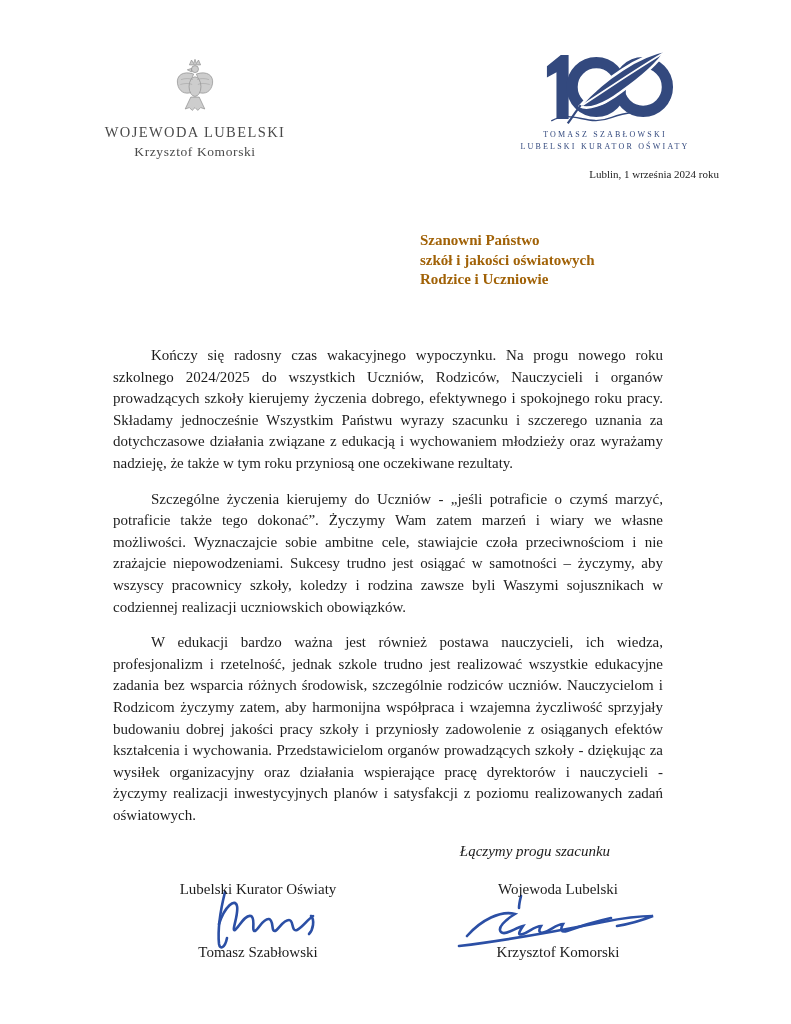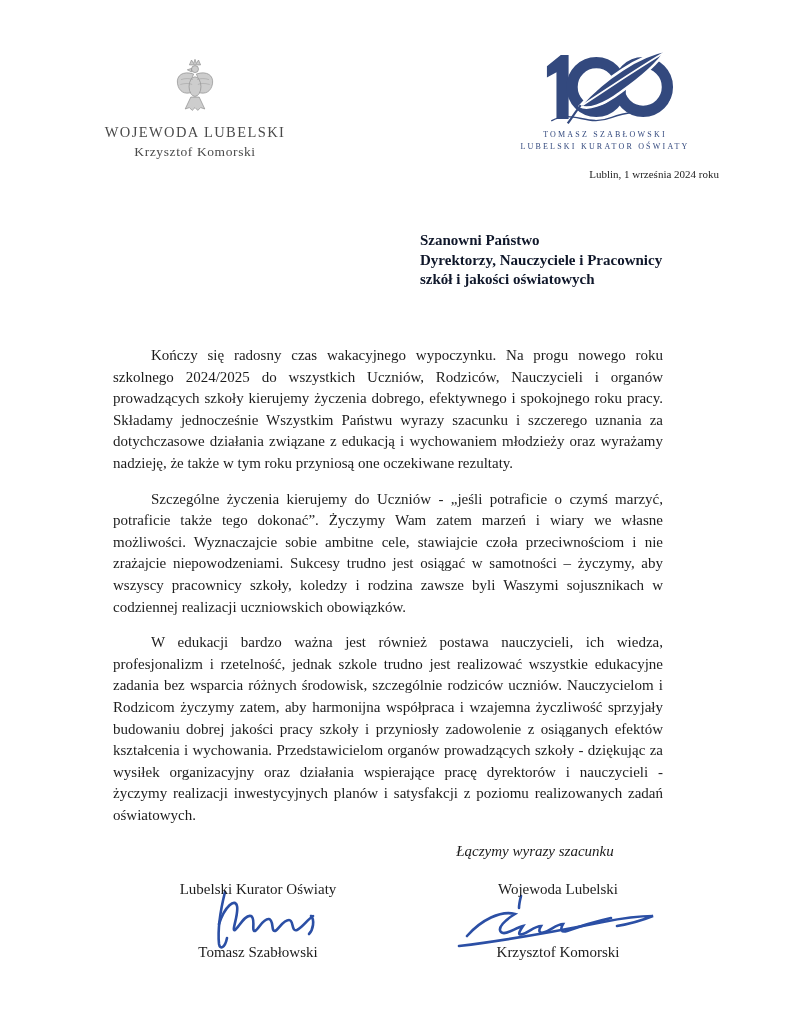--- a/index.html
+++ b/index.html
@@ -142,33 +142,33 @@
       <path d="M147,6 C112,27 80,49 54,66" stroke="#ffffff" stroke-width="2" fill="none"></path>
       <path d="M52,66 C46,74 42,80 37,87" stroke="#33497e" stroke-width="2.5" fill="none"></path>
       <path d="M18,84 C45,70 58,92 88,80 C112,70 134,78 154,60" stroke="#33497e" stroke-width="1.6" fill="none"></path>
     </svg>
     <div class="cap1">TOMASZ SZABŁOWSKI</div>
     <div class="cap2">LUBELSKI KURATOR OŚWIATY</div>
   </div>
 
   <div class="dateline">Lublin, 1 września 2024 roku</div>
 
-  <div class="addressee" style="color:#0f172a">
+  <div class="addressee" style="color:#a16207">
     <div>Szanowni Państwo</div>
-    <div>Dyrektorzy, Nauczyciele i Pracownicy</div>
     <div>szkół i jakości oświatowych</div>
+    <div>Rodzice i Uczniowie</div>
   </div>
 
   <div class="letter-body">
     <p>Kończy się radosny czas wakacyjnego wypoczynku. Na progu nowego roku szkolnego 2024/2025 do wszystkich Uczniów, Rodziców, Nauczycieli i organów prowadzących szkoły kierujemy życzenia dobrego, efektywnego i spokojnego roku pracy. Składamy jednocześnie Wszystkim Państwu wyrazy szacunku i szczerego uznania za dotychczasowe działania związane z edukacją i wychowaniem młodzieży oraz wyrażamy nadzieję, że także w tym roku przyniosą one oczekiwane rezultaty.</p>
     <p>Szczególne życzenia kierujemy do Uczniów - „jeśli potraficie o czymś marzyć, potraficie także tego dokonać”. Życzymy Wam zatem marzeń i wiary we własne możliwości. Wyznaczajcie sobie ambitne cele, stawiajcie czoła przeciwnościom i nie zrażajcie niepowodzeniami. Sukcesy trudno jest osiągać w samotności – życzymy, aby wszyscy pracownicy szkoły, koledzy i rodzina zawsze byli Waszymi sojusznikach w codziennej realizacji uczniowskich obowiązków.</p>
     <p>W edukacji bardzo ważna jest również postawa nauczycieli, ich wiedza, profesjonalizm i rzetelność, jednak szkole trudno jest realizować wszystkie edukacyjne zadania bez wsparcia różnych środowisk, szczególnie rodziców uczniów. Nauczycielom i Rodzicom życzymy zatem, aby harmonijna współpraca i wzajemna życzliwość sprzyjały budowaniu dobrej jakości pracy szkoły i przyniosły zadowolenie z osiąganych efektów kształcenia i wychowania. Przedstawicielom organów prowadzących szkoły - dziękując za wysiłek organizacyjny oraz działania wspierające pracę dyrektorów i nauczycieli - życzymy realizacji inwestycyjnych planów i satysfakcji z poziomu realizowanych zadań oświatowych.</p>
   </div>
 
-  <div class="closing">Łączymy wyrazy szacunku</div>
+  <div class="closing">Łączymy progu szacunku</div>
 
   <div class="sig-block sig-left">
     <div class="sig-title">Lubelski Kurator Oświaty</div>
     <svg class="sig-ink" width="170" height="62" viewBox="0 0 170 62" fill="none" stroke="#2b4fa5" stroke-width="2.6" stroke-linecap="round">
       <path d="M52,2 C49,14 44,34 46,54 C47,60 52,58 54,48"></path>
       <path d="M46,34 C52,16 62,8 64,16 C66,24 58,42 62,40 C66,37 72,24 78,26 C83,28 78,42 82,41 C86,39 90,28 96,29 C101,30 98,42 102,41 C106,39 110,30 116,30 C121,30 118,42 124,40 C130,37 134,30 140,26"></path>
       <path d="M138,26 C142,30 140,40 136,44"></path>
     </svg>
     <div class="sig-name">Tomasz Szabłowski</div>
   </div>

